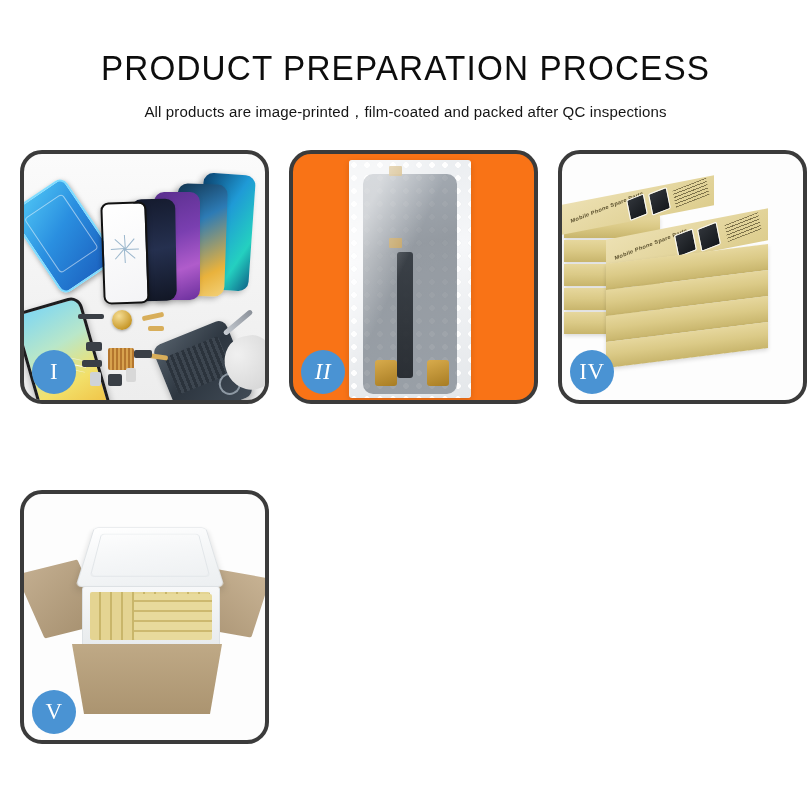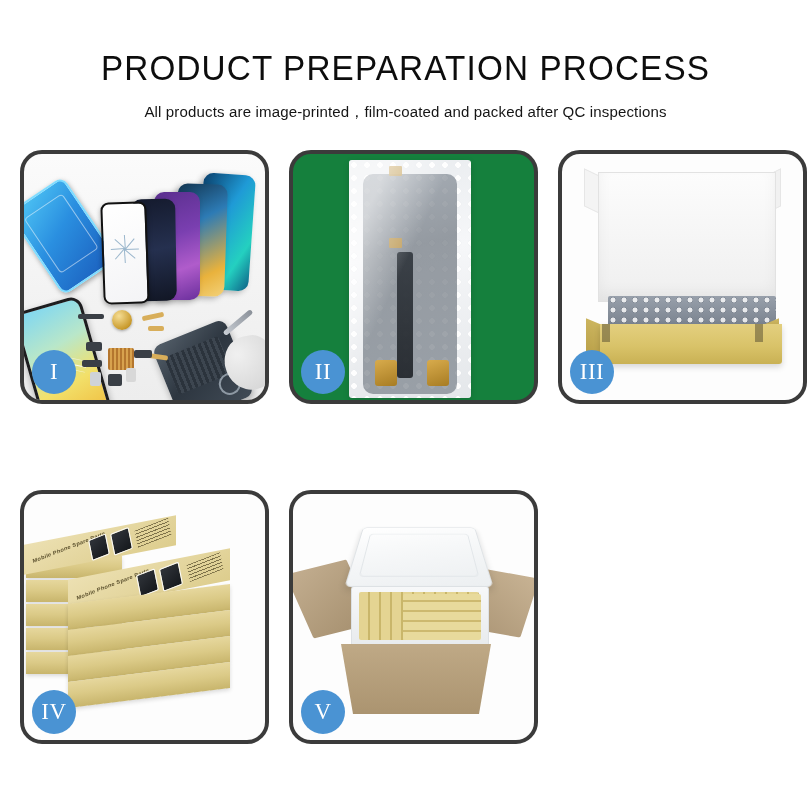--- a/index.html
+++ b/index.html
@@ -169,21 +169,21 @@
     border-radius:3px; transform: rotate(-40deg);
   }
   .hand {
     position:absolute; right:-8px; top:182px; width:48px; height:54px;
     background: radial-gradient(circle at 30% 30%, #f0f0f0, #d2d2d2);
     border-radius: 50% 40% 45% 55%;
     transform: rotate(-12deg);
   }
 
   
-  .p2 { background: #15803d; }
+  .p2 { background: #f97316; font-style: italic; }
   .bubblewrap {
     position: absolute; left: 56px; top: 6px; width: 122px; height: 238px;
     background:
       radial-gradient(circle at 5px 5px, rgba(255,255,255,.95) 2.6px, rgba(200,205,212,.30) 3.2px, transparent 3.6px) 0 0/13px 13px,
       linear-gradient(170deg,#e9ecef,#f6f7f9 40%,#e4e7ea);
     border-radius: 3px;
     box-shadow: 0 2px 6px rgba(0,0,0,.14);
     overflow: hidden;
   }
   .bw-inner {
@@ -420,34 +420,20 @@
           <div class="bw-tape" style="left:40px;top:6px;"></div>
           <div class="bw-tape" style="left:40px;top:78px;"></div>
           <div class="bw-foot" style="left:26px;"></div>
           <div class="bw-foot" style="right:22px;"></div>
           <div class="bw-sheen"></div>
         </div>
       </div>
       <div class="badge">II</div>
     </div>
 
-    <div class="panel p3">
-      <div class="panel-photo">
-        <div class="lid-flapL"></div>
-        <div class="lid-flapR"></div>
-        <div class="lid-back"></div>
-        <div class="box-bubble"></div>
-        <div class="box-sideL"></div>
-        <div class="box-sideR"></div>
-        <div class="box-front"></div>
-        <div class="box-notchL"></div>
-        <div class="box-notchR"></div>
-      </div>
-      <div class="badge">III</div>
-    </div>
 
     <div class="panel p4">
       <div class="panel-photo stack">
 
         <div class="gbox" style="left:2px;top:62px;width:96px;height:22px;"></div>
         <div class="gbox" style="left:2px;top:86px;width:96px;height:22px;"></div>
         <div class="gbox" style="left:2px;top:110px;width:96px;height:22px;"></div>
         <div class="gbox" style="left:2px;top:134px;width:96px;height:22px;"></div>
         <div class="gbox" style="left:2px;top:158px;width:96px;height:22px;"></div>
 

